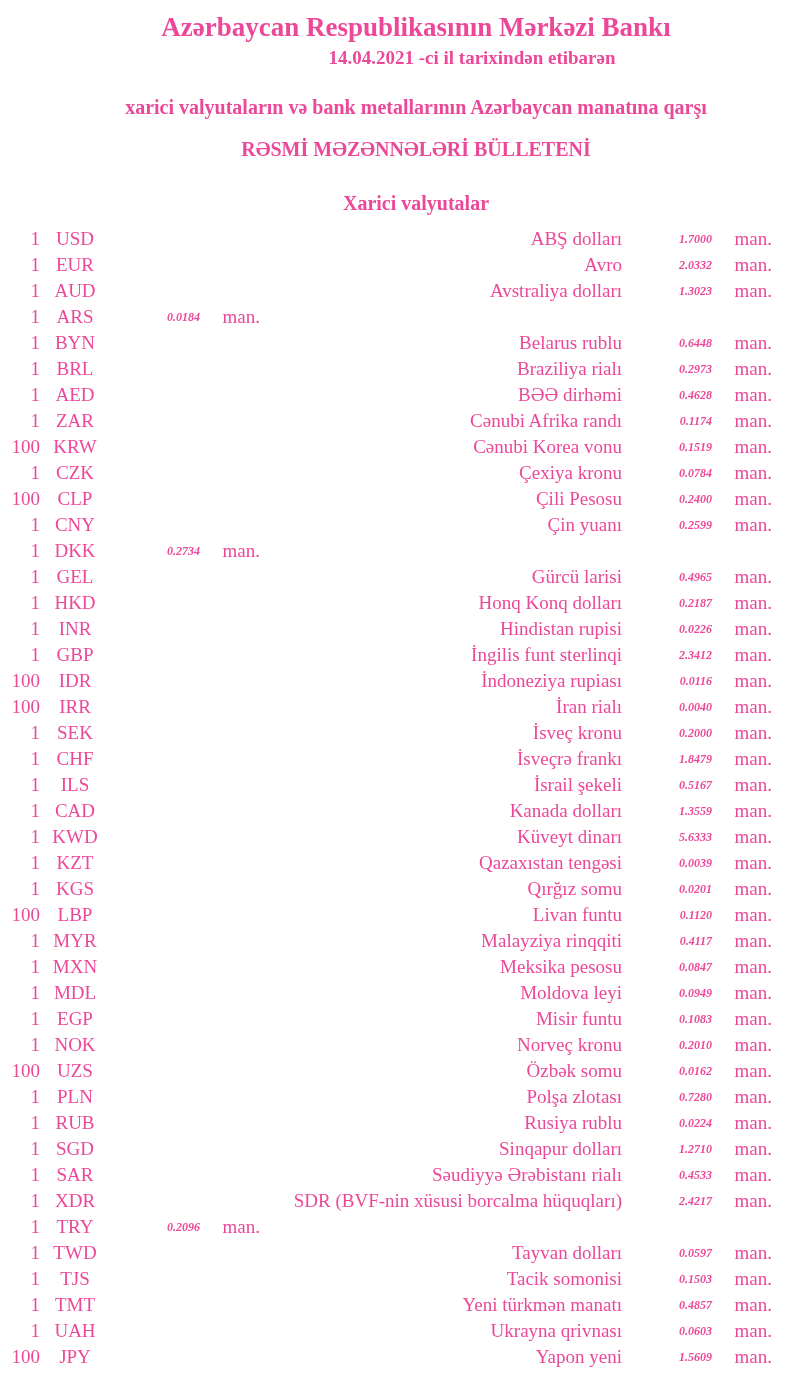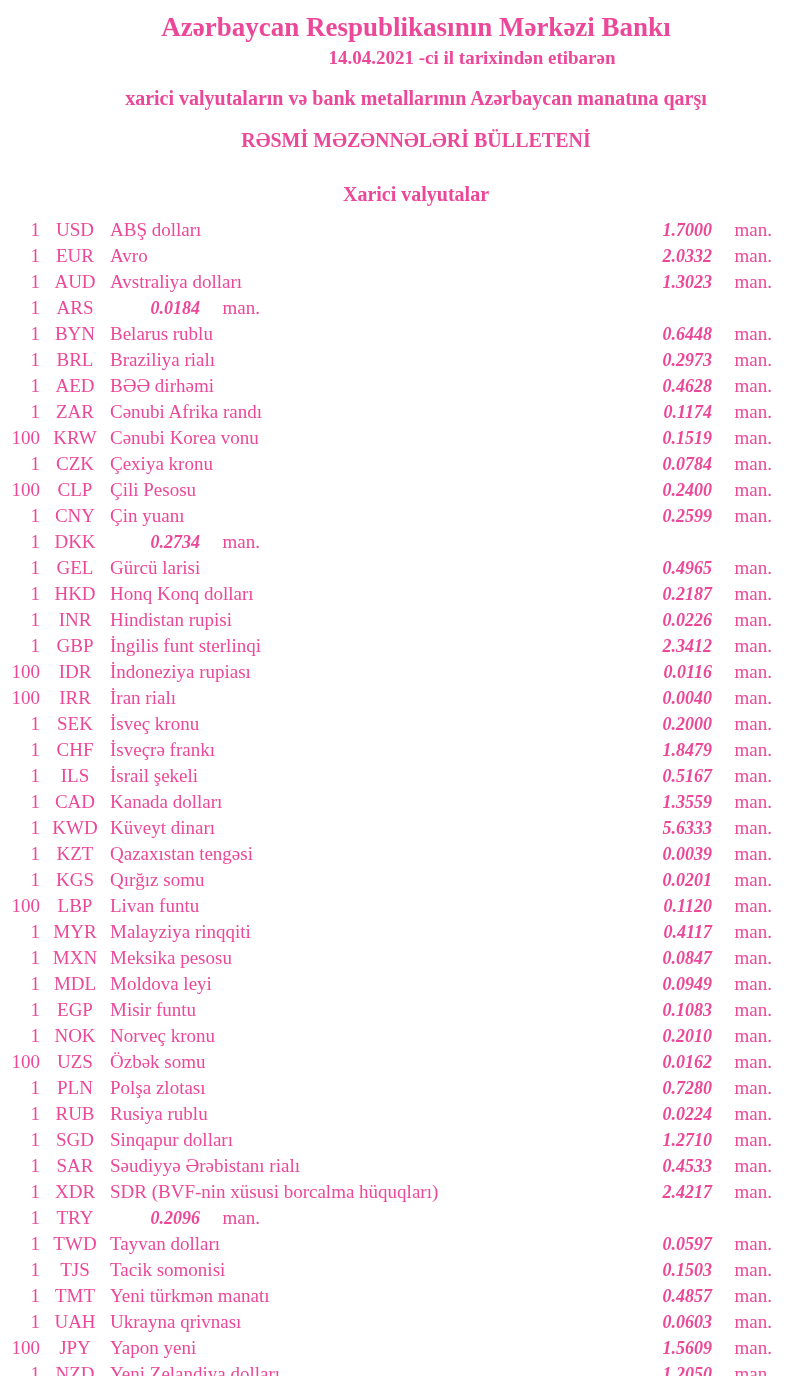--- a/index.html
+++ b/index.html
@@ -13,21 +13,21 @@
     overflow: hidden;
     box-sizing: border-box;
   }
   .header {
     padding: 10px 0 0 32px;
     text-align: center;
     font-weight: 700;
   }
   .bank-name   { font-size: 27px; line-height: 34px; }
   .date-line   { font-size: 19px; line-height: 27px; margin-left: 112px; }
-  .subtitle-line { font-size: 20px; line-height: 30px; margin-top: 12px; }
+  .subtitle-line { font-size: 20px; line-height: 30px; margin-top: 21px; }
   .bulletin-title { font-size: 20px; line-height: 30px; margin-top: 12px; }
   .section-title {
     margin-top: 28px;
     padding-left: 32px;
     text-align: center;
     font-weight: 700;
     font-size: 20px;
     line-height: 22px;
   }
   .rates {
@@ -35,22 +35,22 @@
     padding-right: 28px;
   }
   .row {
     display: flex;
     height: 26px;
     line-height: 26px;
     font-size: 19px;
   }
   .qty  { width: 40px;  text-align: right; }
   .code { width: 70px;  text-align: center; }
-  .name { flex: 1;      text-align: left; white-space: nowrap; overflow: hidden; }
-  .rate { width: 90px;  text-align: right; font-weight: 700; font-style: italic; font-size: 18px; }
+  .name { flex: 1;      text-align: right; white-space: nowrap; overflow: hidden; }
+  .rate { width: 90px;  text-align: right; font-weight: 700; font-style: italic; font-size: 12px; }
   .unit { width: 60px;  text-align: right; }
 </style>
 </head>
 <body>
 
 <div class="doc">
 
   <div class="header">
     <div class="bank-name">Azərbaycan Respublikasının Mərkəzi Bankı</div>
     <div class="date-line">14.04.2021 -ci il tarixindən etibarən</div>

